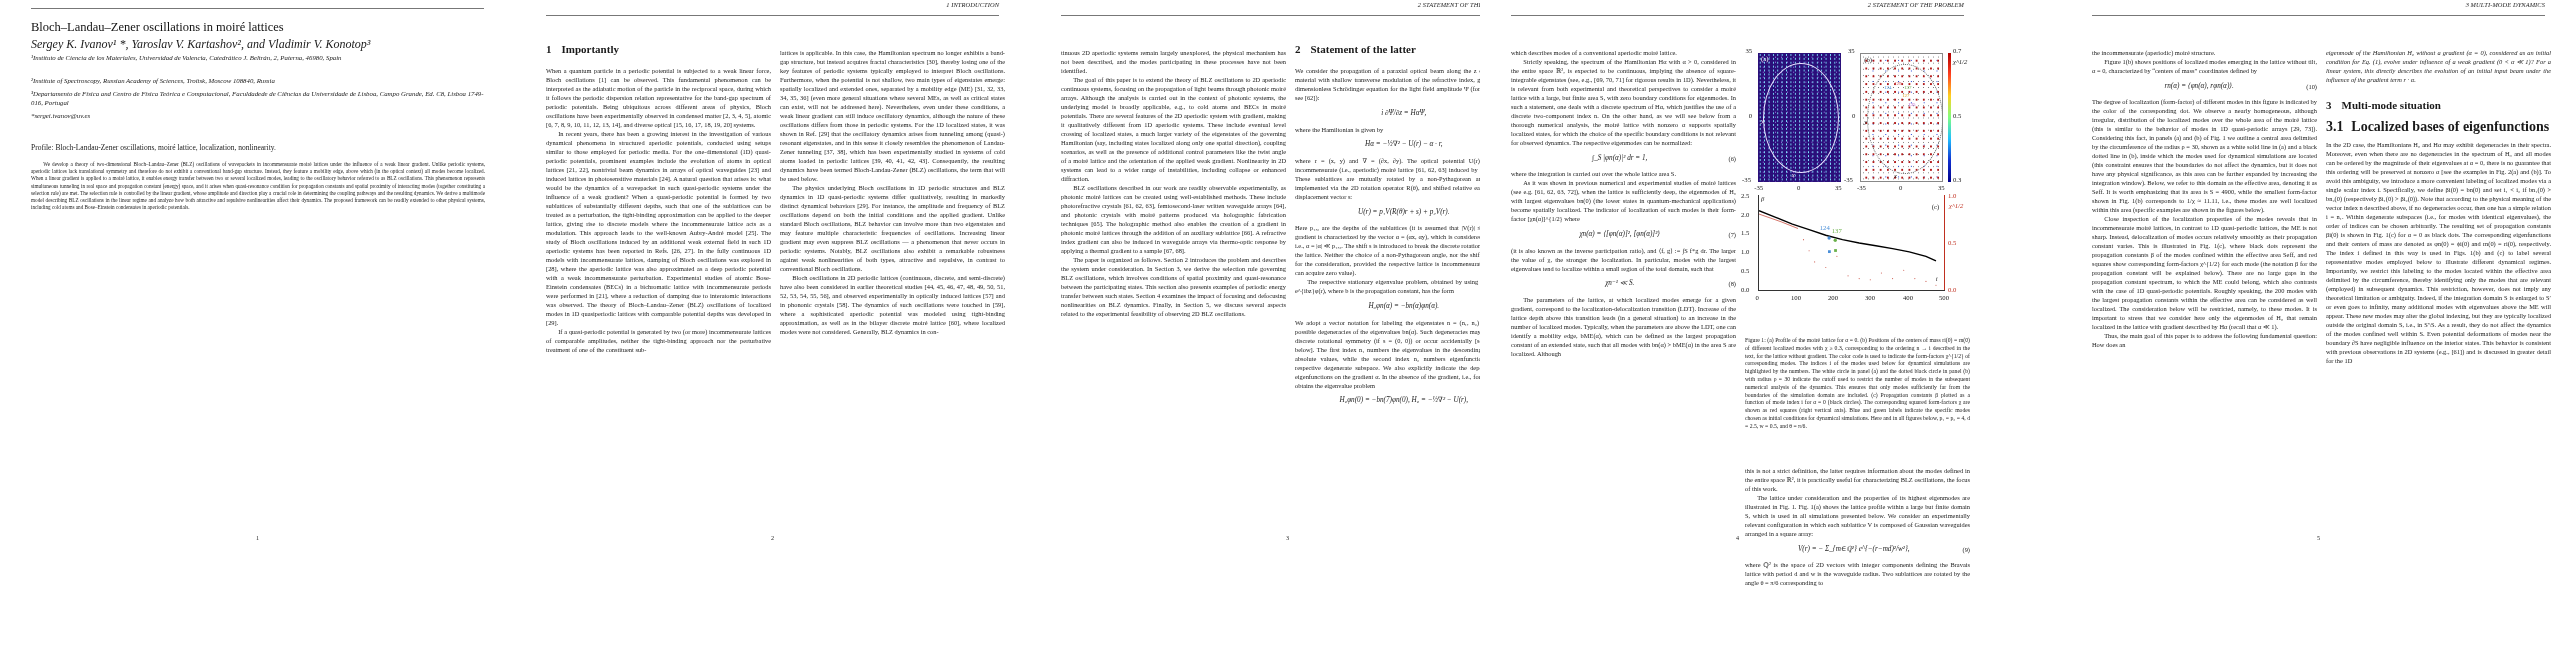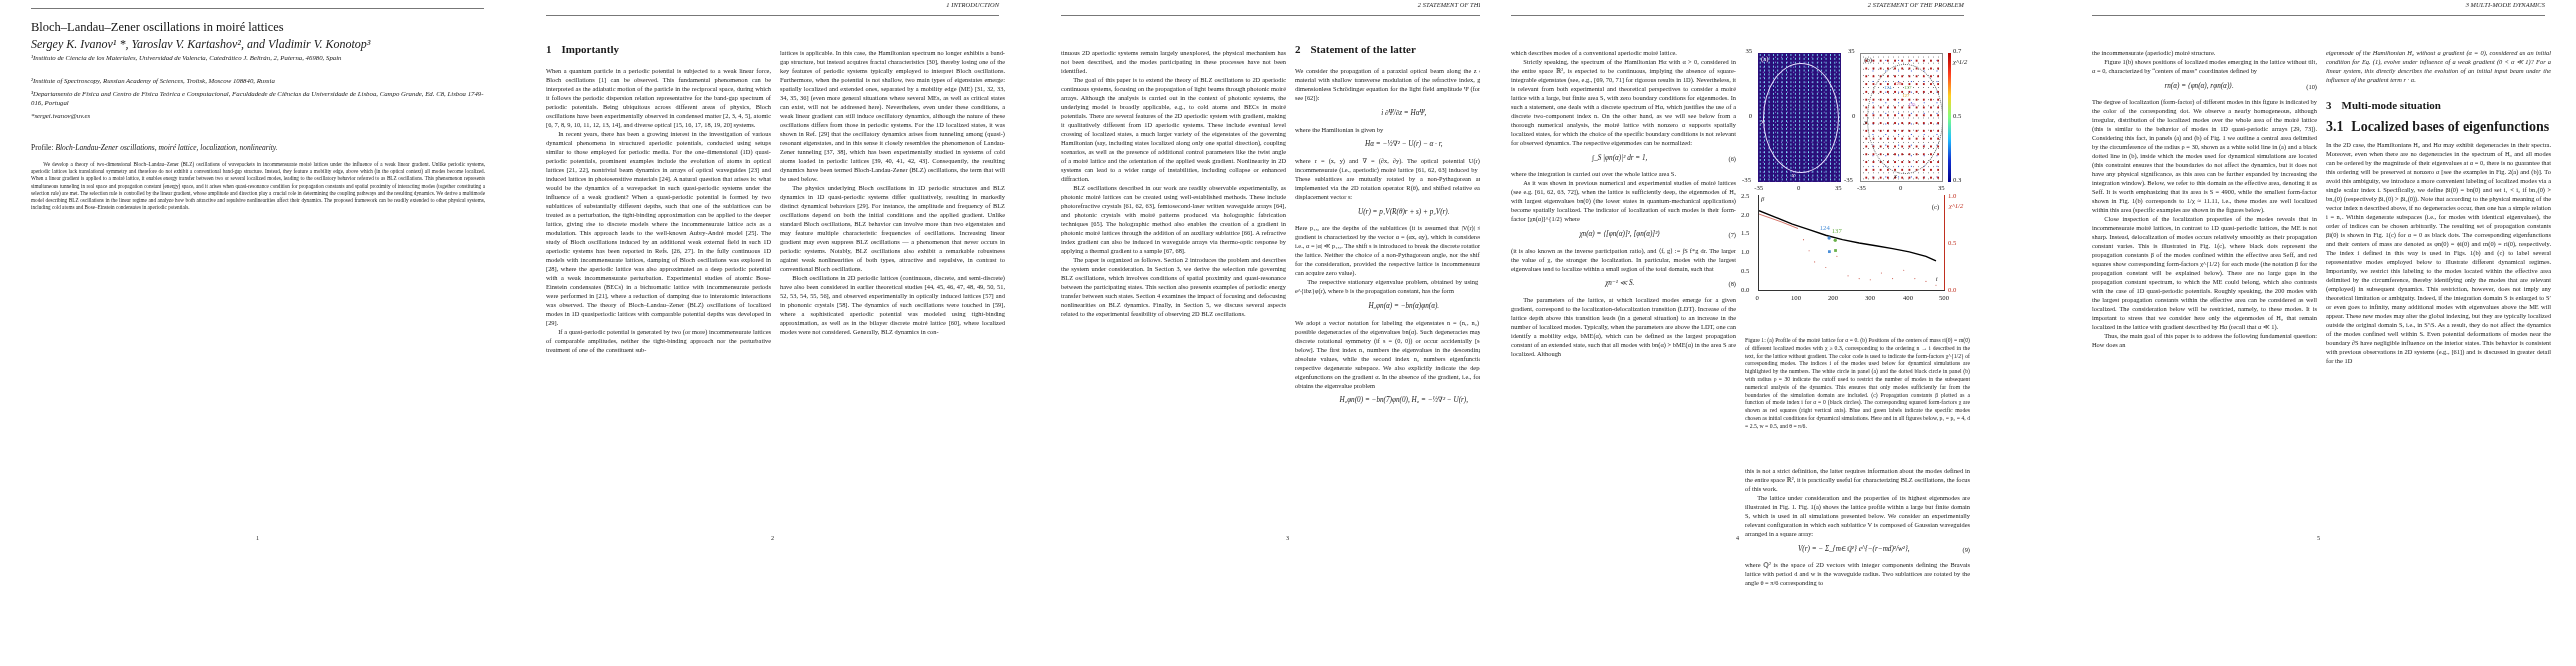--- a/index.html
+++ b/index.html
@@ -19,21 +19,21 @@
   .subsec-title { font-size: 14px; font-weight: bold; margin: 7.8px 0 9px 0; }
   .eq { display: flex; justify-content: space-between; align-items: center; margin: 6.7px 0; font-style: italic; }
   .eq .body { flex: 1; text-align: center; font-size: 7.2px; }
   .eq .tag { font-style: normal; }
 
   
   .title { position: absolute; top: 20px; left: 31px; font-size: 12.5px; font-family: "Liberation Serif", serif; font-weight: normal; color: #111; }
   .authors { position: absolute; top: 37px; left: 31px; font-size: 12px; font-style: italic; }
   .affil { position: absolute; left: 31px; width: 453px; font-size: 6.8px; font-style: italic; line-height: 9.2px; }
   .keywords { position: absolute; top: 143px; left: 31px; font-size: 7.5px; }
-  .keywords .kw { font-style: italic; }
+  .keywords .kw { }
   .abstract { position: absolute; top: 161px; left: 31px; width: 454px; font-size: 5.2px; line-height: 7.2px; text-align: justify; text-indent: 12.2px; }
   .arxiv-label { position: absolute; left: 4.4px; top: 392px; transform: rotate(-90deg); transform-origin: left top; font-family: "Liberation Serif", serif; font-size: 18.3px; color: #9a9a9a; white-space: nowrap; letter-spacing: 0.3px; }
 
   
   .figure { position: absolute; left: 261px; top: 46px; width: 231px; height: 158px; }
   .panel-a { position: absolute; left: 16.7px; top: 6.7px; width: 83px; height: 129px; background: #2a0f7a; overflow: hidden; }
   .panel-a .dots { position: absolute; inset: 0; background-image: radial-gradient(circle, #7de7ff 0.6px, transparent 0.9px), radial-gradient(circle, #b08cff 0.6px, transparent 0.8px); background-size: 4.4px 3.9px, 6.1px 5px; background-position: 0 0, 2.2px 1.7px; }
   .panel-a .circle { position: absolute; left: 5.6px; top: 10px; width: 76px; height: 110px; border: 0.6px solid #e8e0ff; border-radius: 50%; }
   .panel-b { position: absolute; left: 119px; top: 6.7px; width: 83px; height: 129px; background: #fff; border: 0.6px solid #888; overflow: hidden; }
   .panel-b .circle { position: absolute; left: 5.6px; top: 10px; width: 76px; height: 110px; border: 0.6px dotted #666; border-radius: 50%; }

